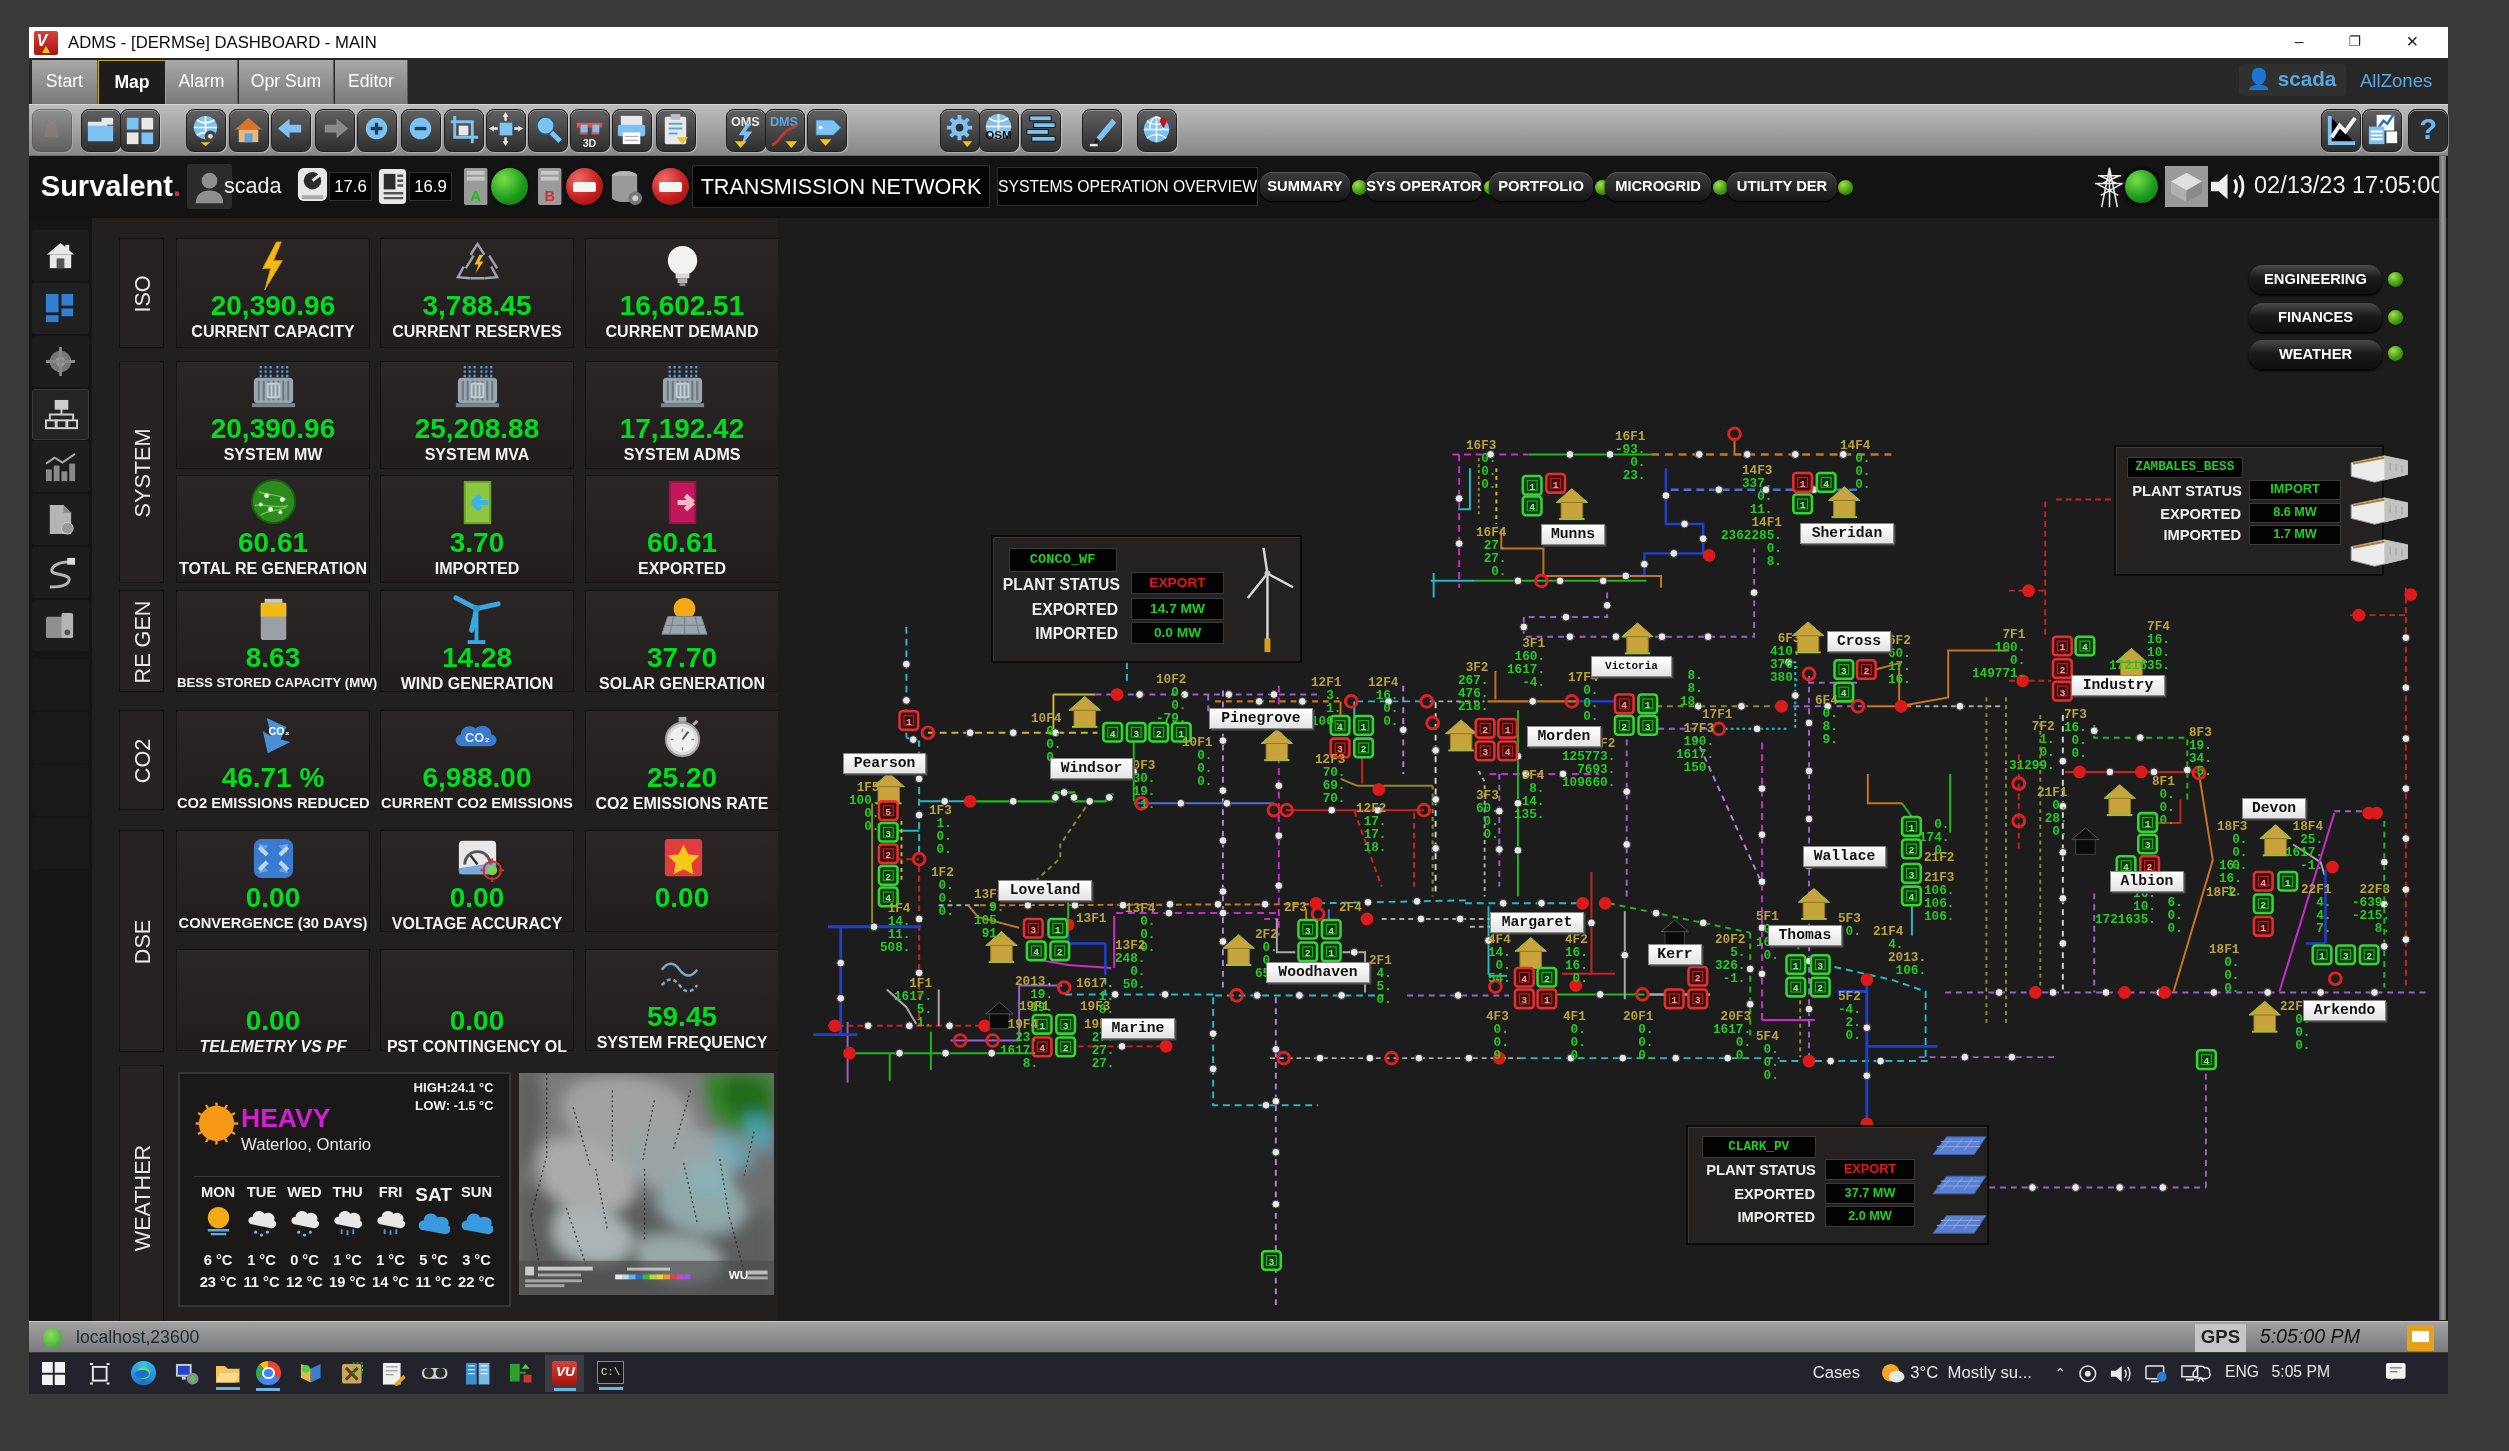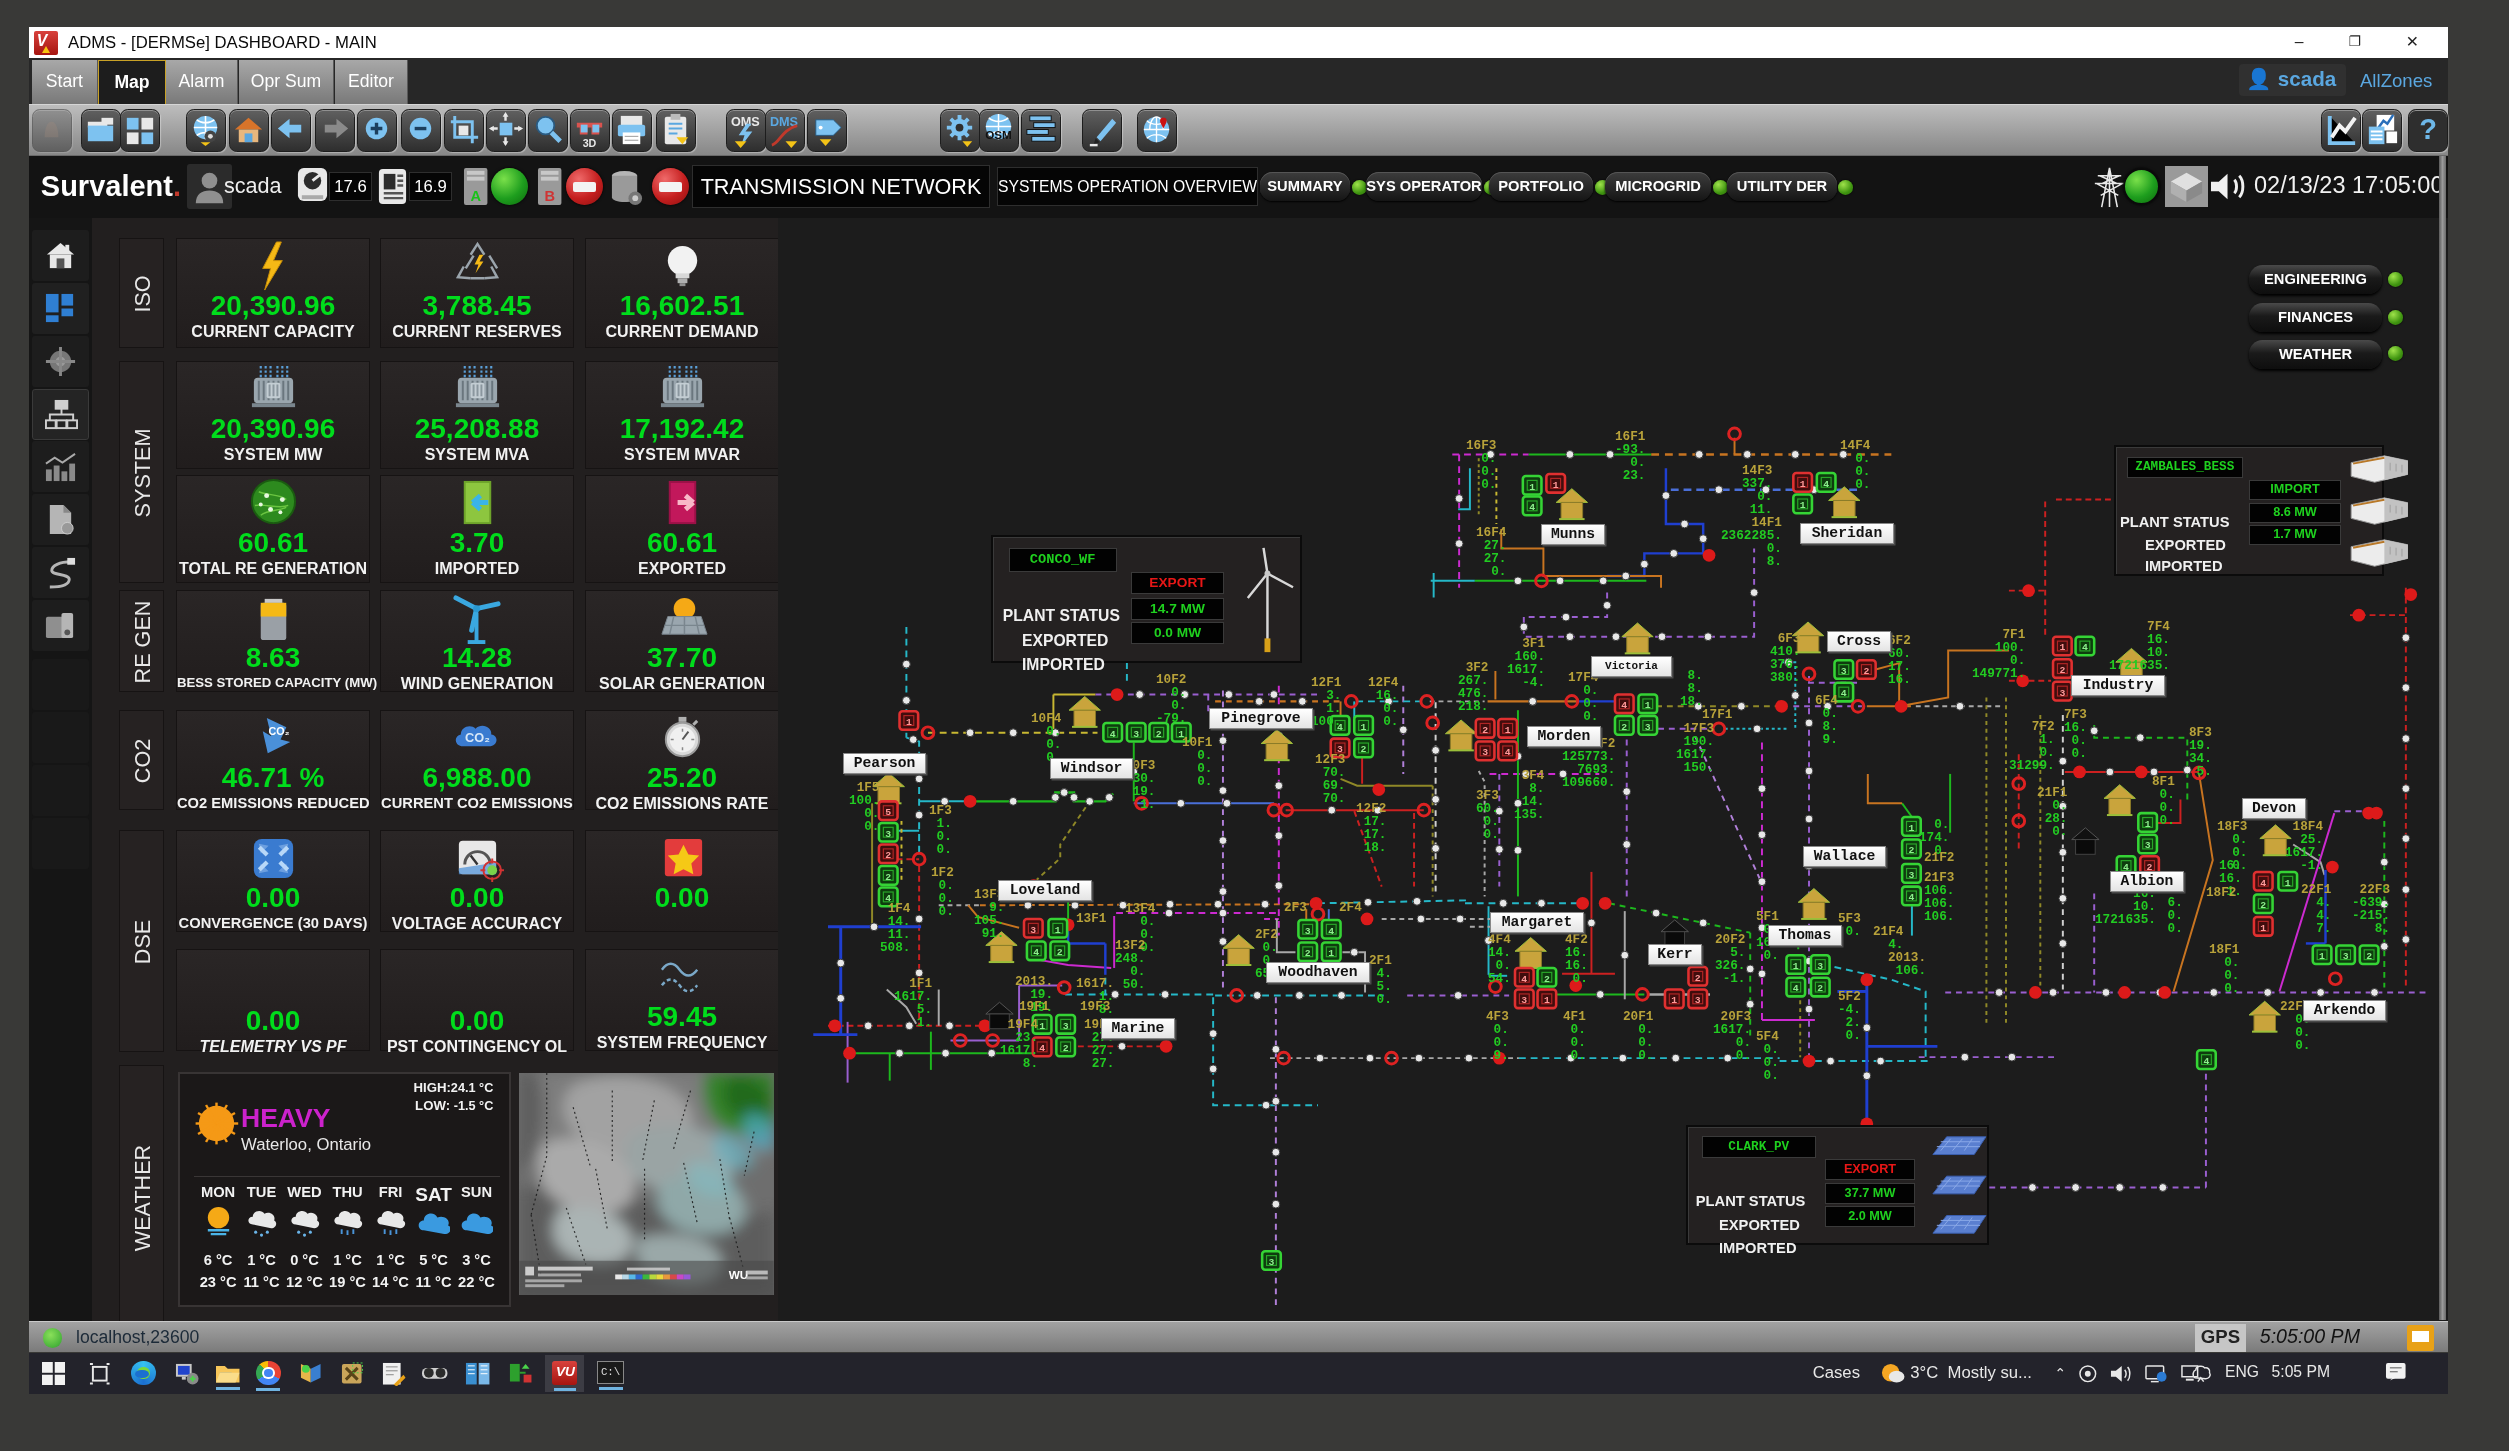--- a/index.html
+++ b/index.html
@@ -29,21 +29,21 @@
 #maparea { position:absolute; left:749px; top:191px; width:1670px; height:1103px; background:#1c1c1c; overflow:hidden;}
 #statusbar { position:absolute; left:0; top:1294px; width:2419px; height:31px; background:linear-gradient(#a2a2a2,#7b7b7b); border-top:1px solid #c9c9c9;}
 #taskbar { position:absolute; left:29px; top:1353px; width:2419px; height:41px; background:#23232b; }
 .seclabel { position:absolute; left:59px; width:45px; color:#e8e8e8; font-size:21.6px; }
 .tile { position:absolute; width:194px; height:108px; background:linear-gradient(#2a2626,#211d1d); border:1px solid #161313; text-align:center; color:#fff; }
 .tile .val { position:absolute; width:100%; font-size:28px; font-weight:bold; color:#00dd1c; }
 .tile .lbl { position:absolute; width:100%; font-size:16px; font-weight:bold; color:#f2f2f2; white-space:nowrap; }
 .mlabel { position:absolute; background:linear-gradient(#ffffff,#e4e4e4); border:1px solid #888; box-shadow:1.5px 1.5px 0 #4a4a4a; color:#111; font-family:"Liberation Mono", monospace; font-weight:bold; text-align:center; z-index:5;}
 .panel { position:absolute; background:#242121; border:2px solid #0b0b0b; box-shadow:inset 1px 1px 0 #3a3a3a; z-index:6;}
 .pbox { position:absolute; background:#020202; border:1px solid #3a3a3a; text-align:center; font-weight:bold;}
-.plbl { position:absolute; color:#f0f0f0; font-weight:bold; text-align:left; white-space:nowrap;margin-top:31px; }
+.plbl { position:absolute; color:#f0f0f0; font-weight:bold; text-align:right; white-space:nowrap; }
 .mapbtn { position:absolute; width:133px; height:29px; background:linear-gradient(#4a4a4a,#1a1a1a 45%,#0e0e0e); border-radius:13.7px; color:#fff; font-weight:bold; font-size:14.7px; text-align:center; line-height:28px; box-shadow:0 2px 2.9px #000; z-index:6;}
 .fdr { position:absolute; color:#b8a23a; font-family:"Liberation Mono", monospace; font-size:12.7px; font-weight:bold; line-height:12.7px; white-space:pre; text-align:right; z-index:4;}
 .fdr b { color:#22cc22; font-weight:bold;}
 </style>
 </head>
 <body>
 
 <div id="window">
 <div id="titlebar">
       <div class="ticon"></div>
@@ -442,21 +442,21 @@
               <path d="M20 17v20M25 17v20M30 17v20M35 17v20M40 17v20M45 17v20M50 17v20"></path>
             </g>
             <rect x="28" y="19" width="14" height="16" rx="2" fill="#c3cdd3"></rect>
             <g stroke="#8a969e" stroke-width="2">
               <path d="M31 21v12M35 21v12M39 21v12"></path>
             </g>
             <rect x="13" y="40" width="44" height="4" fill="#7a868e"></rect>
           </svg>
         </div>
         <div class="val" style="top:51px;">17,192.42</div>
-        <div class="lbl" style="top:84px;">SYSTEM MVAR</div>
+        <div class="lbl" style="top:84px;">SYSTEM ADMS</div>
       </div>
 <div class="tile" style="left:84px;top:257px;height:108px;">
         <div style="position:absolute;left:0;top:2px;width:100%;height:51px;display:flex;justify-content:center;">
           <svg width="69" height="51" viewBox="0 0 70 52">
             <circle cx="35" cy="24" r="22" fill="radial-gradient"></circle>
             <circle cx="35" cy="24" r="22" fill="#2d8a1e"></circle>
             <circle cx="35" cy="24" r="22" fill="none" stroke="#1a5c10" stroke-width="2"></circle>
             <g stroke="#7ad34a" stroke-width="1.5" fill="none" opacity="0.8">
               <path d="M20 14c8 4 22 2 28 8M16 28c10-2 26 4 34 0M22 38c8-6 18-4 26-8"></path>
             </g>

